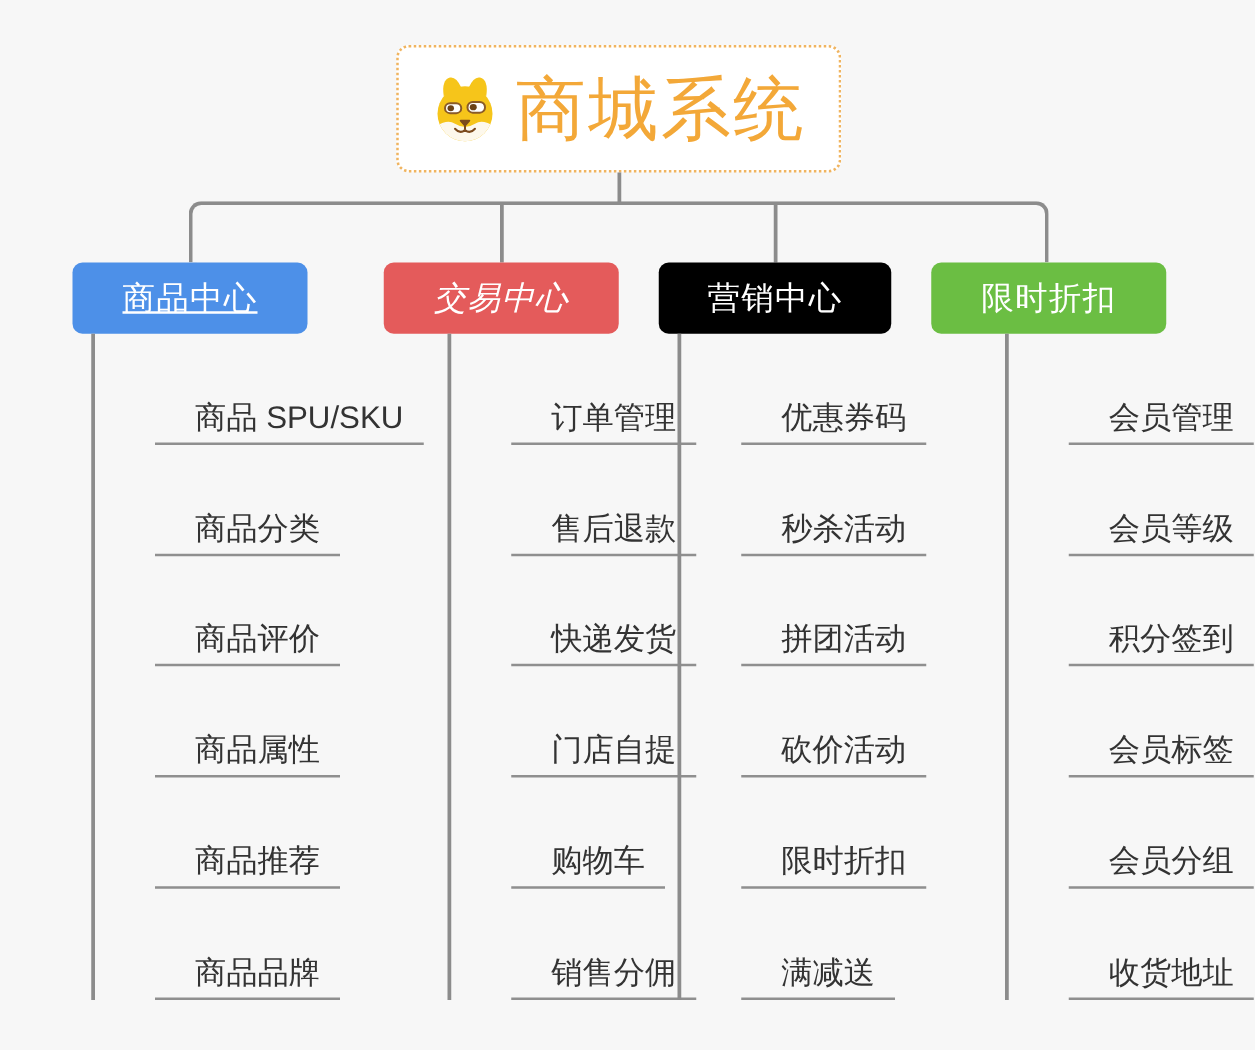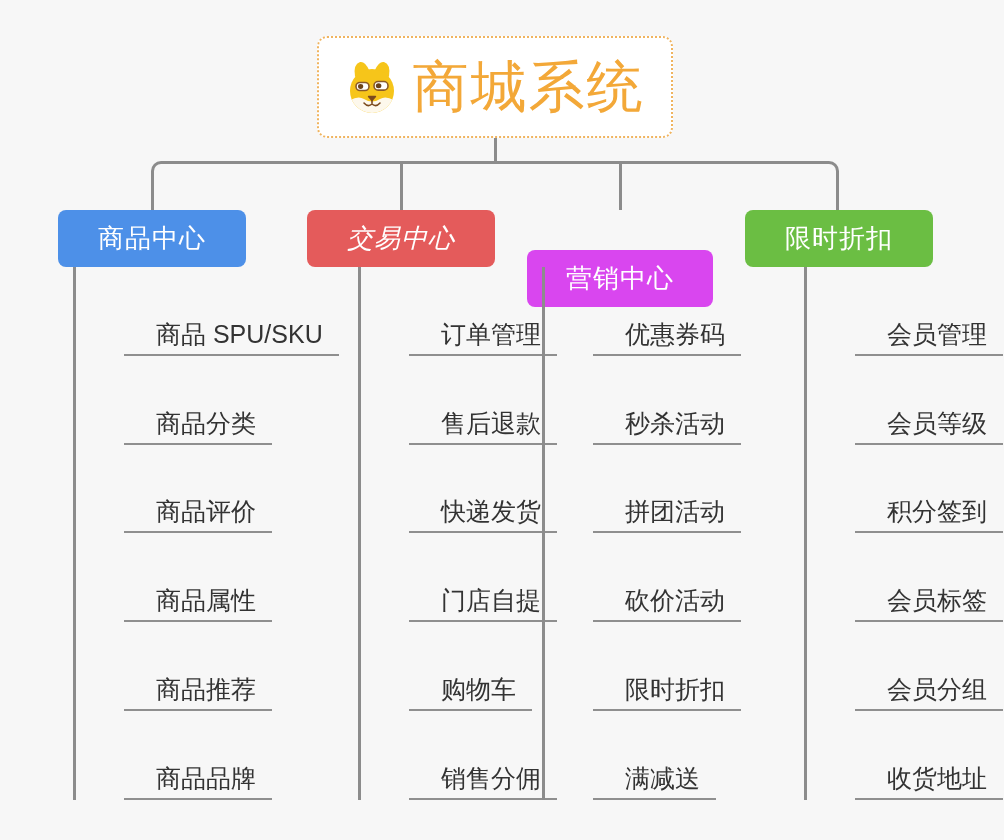--- a/index.html
+++ b/index.html
@@ -97,23 +97,23 @@
       <path d="M18 43 q4 4.5 8 1 q4 3.5 8 -1" stroke="#7B4A1E" stroke-width="1.6" fill="none" stroke-linecap="round"></path>
     </svg>
     <span class="root-title">商城系统</span>
   </div>
 
   <div class="conn root-stub"></div>
   <div class="bus-frame"></div>
   <div class="conn drop-2"></div>
   <div class="conn drop-3"></div>
 
-  <div class="branch-box bb0" style="background-color: rgb(77, 144, 232);">商品中心</div>
+  <div class="branch-box bb0" style="background-color: rgb(77, 144, 232); text-decoration: underline;">商品中心</div>
   <div class="branch-box bb1" style="background-color: rgb(228, 91, 91); font-style: italic;">交易中心</div>
-  <div class="branch-box bb2" style="background-color: #d946ef; margin-top: 40px;">营销中心</div>
+  <div class="branch-box bb2" style="background-color: #000000;">营销中心</div>
   <div class="branch-box bb3" style="background-color: rgb(107, 190, 67);">限时折扣</div>
 
   <div class="column col0">
     <div class="slot">
         <span class="leaf">商品 SPU/SKU</span>
       </div>
     <div class="slot">
         <span class="leaf">商品分类</span>
       </div>
     <div class="slot">

